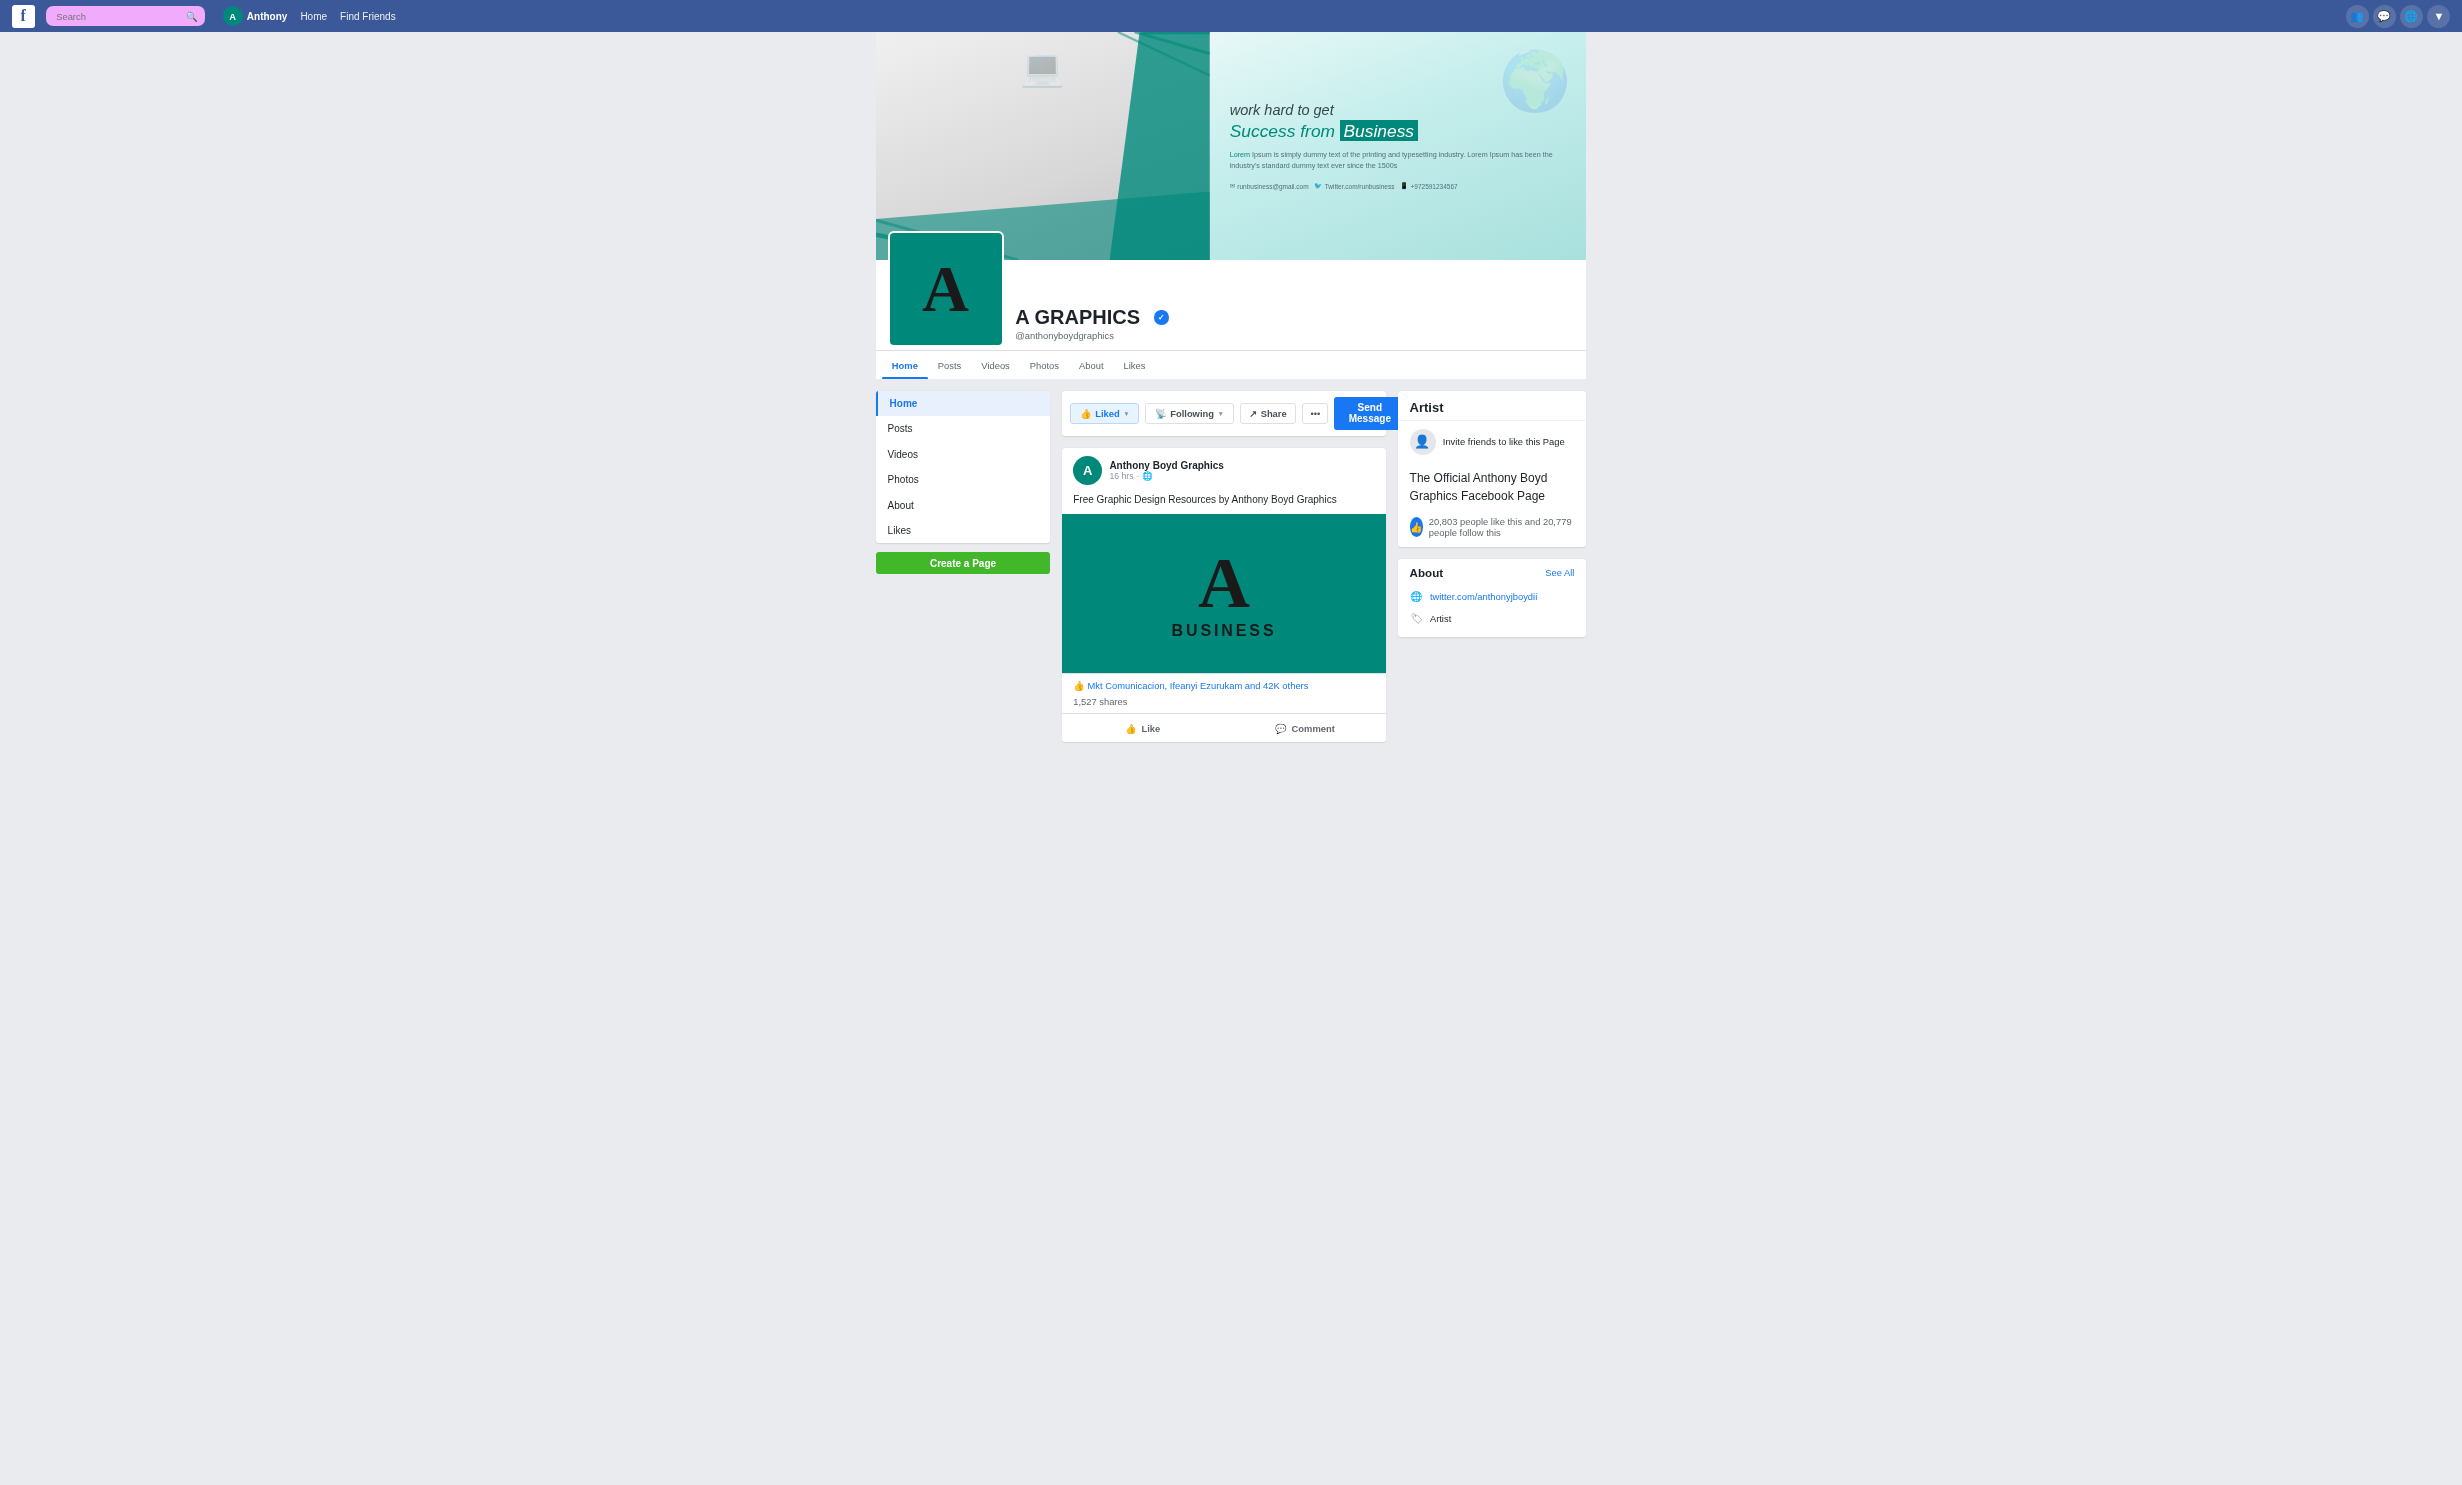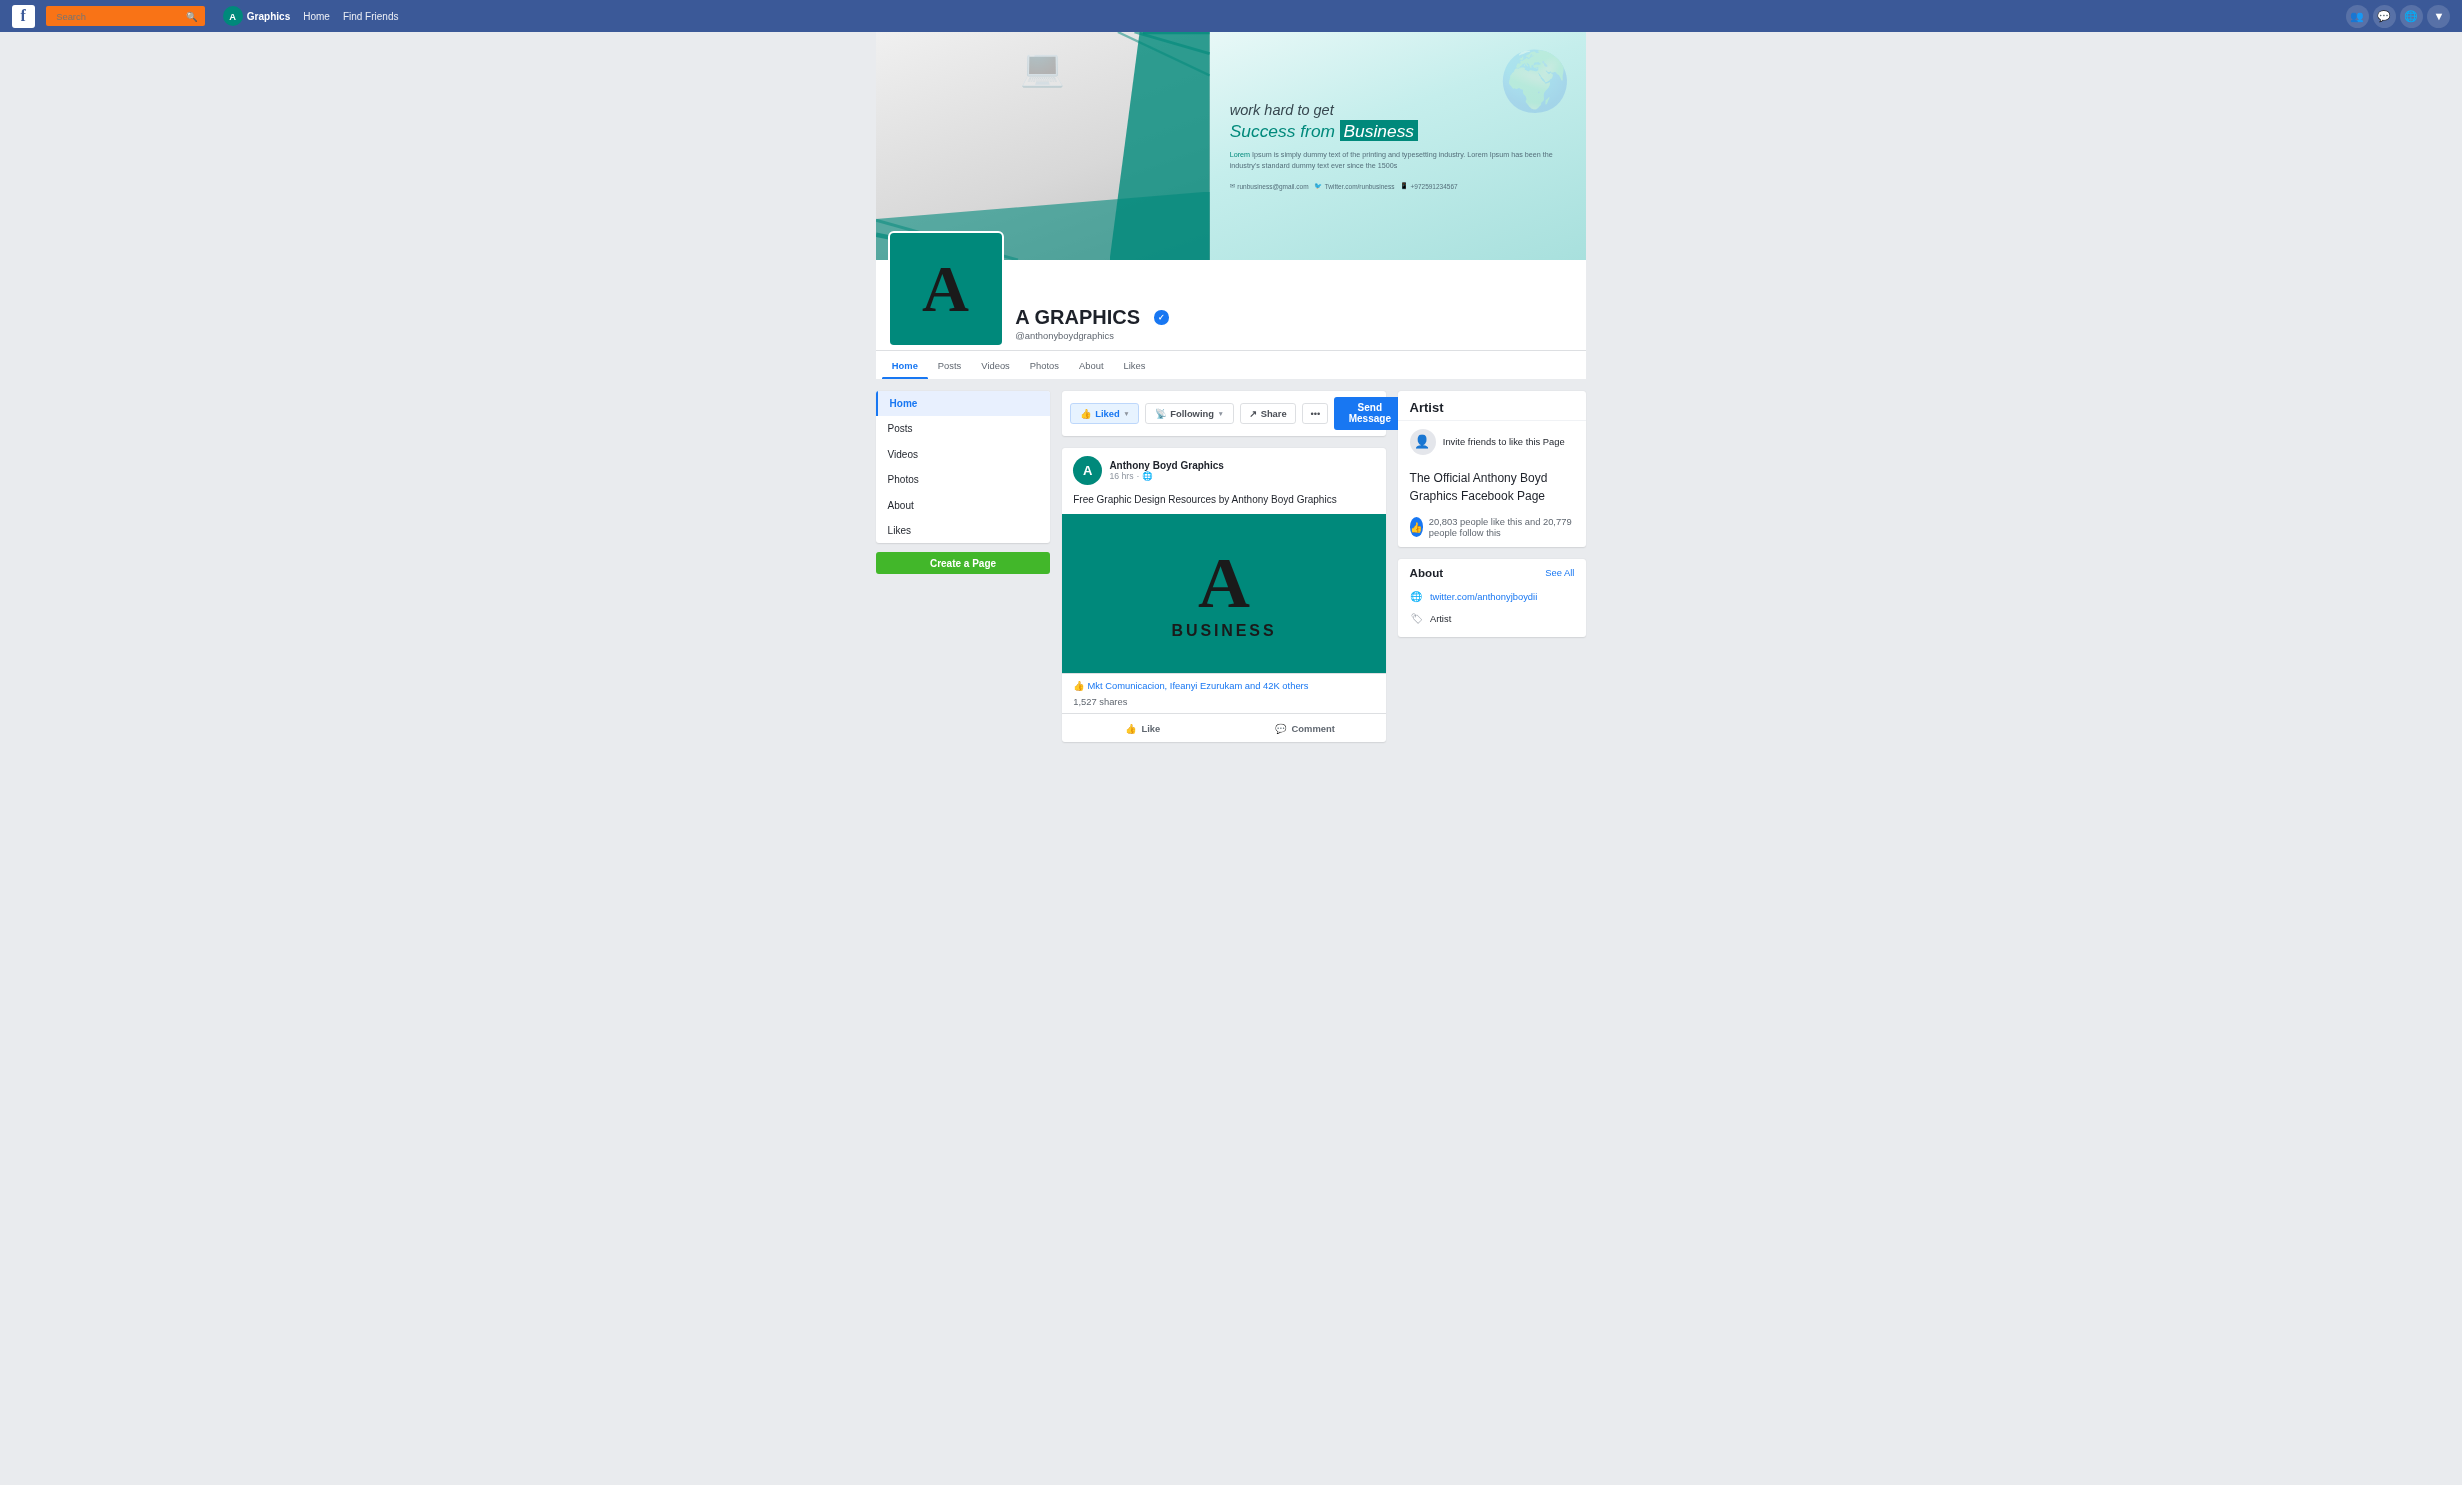--- a/index.html
+++ b/index.html
@@ -28,23 +28,23 @@
       height: 23px;
       display: flex;
       align-items: center;
       justify-content: center;
       border-radius: 2.9px;
       font-size: 16px;
       font-weight: 900;
       flex-shrink: 0;
     }
     .nav-search {
-      background: #f97316;
+      background: #f0abfc;
       border: none;
-      border-radius: 2px;
+      border-radius: 7px;
       padding: 4.3px 22px 4.3px 10px;
       font-size: 9.4px;
       width: 159px;
       outline: none;
       position: relative;
     }
     .nav-search-wrapper {
       position: relative;
       display: flex;
       align-items: center;
@@ -663,21 +663,21 @@
   </div>
   <div class="nav-search-wrapper">
     <input class="nav-search" type="text" placeholder="Search" style="">
     <span class="nav-search-icon">🔍</span>
   </div>
   <div class="nav-links">
     <div class="nav-user">
       <div class="nav-user-avatar">
         <span>A</span>
       </div>
-      <span>Graphics</span>
+      <span>Anthony</span>
     </div>
     <a class="nav-link">Home</a>
     <a class="nav-link">Find Friends</a>
   </div>
   <div class="nav-icons">
     <div class="nav-icon-btn">👥</div>
     <div class="nav-icon-btn">💬</div>
     <div class="nav-icon-btn">🌐</div>
     <div class="nav-icon-btn">▼</div>
   </div>

